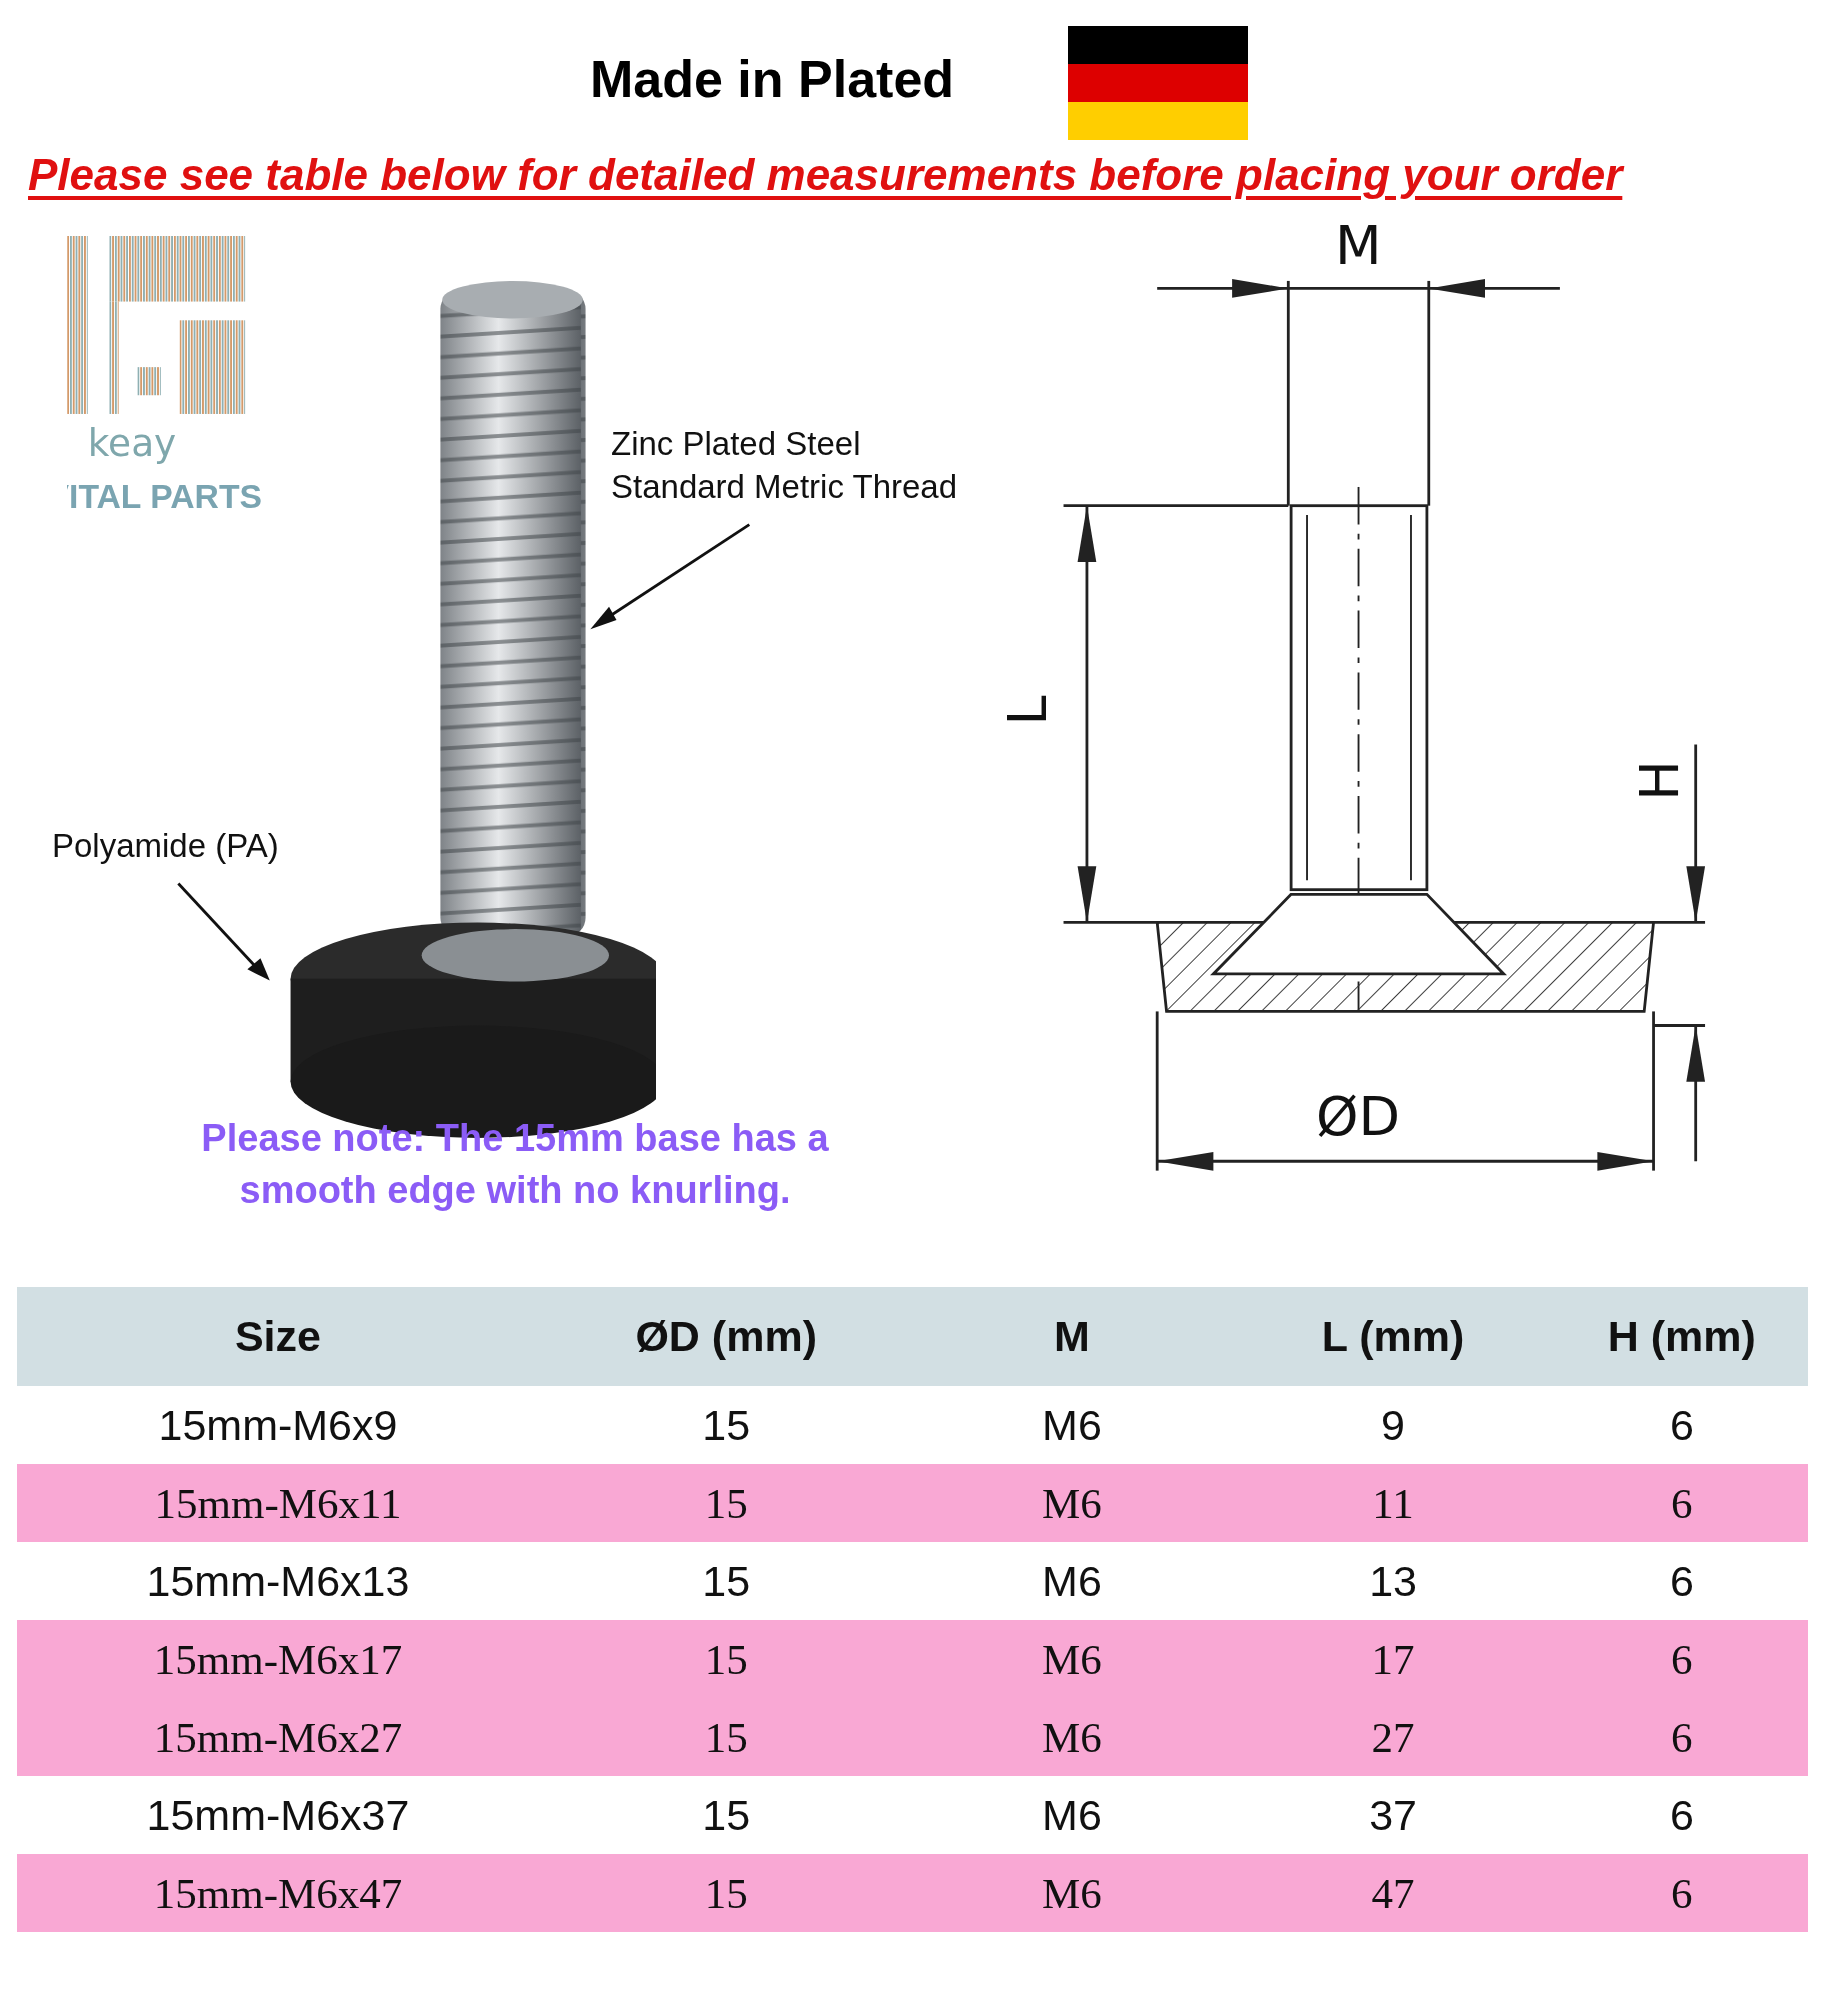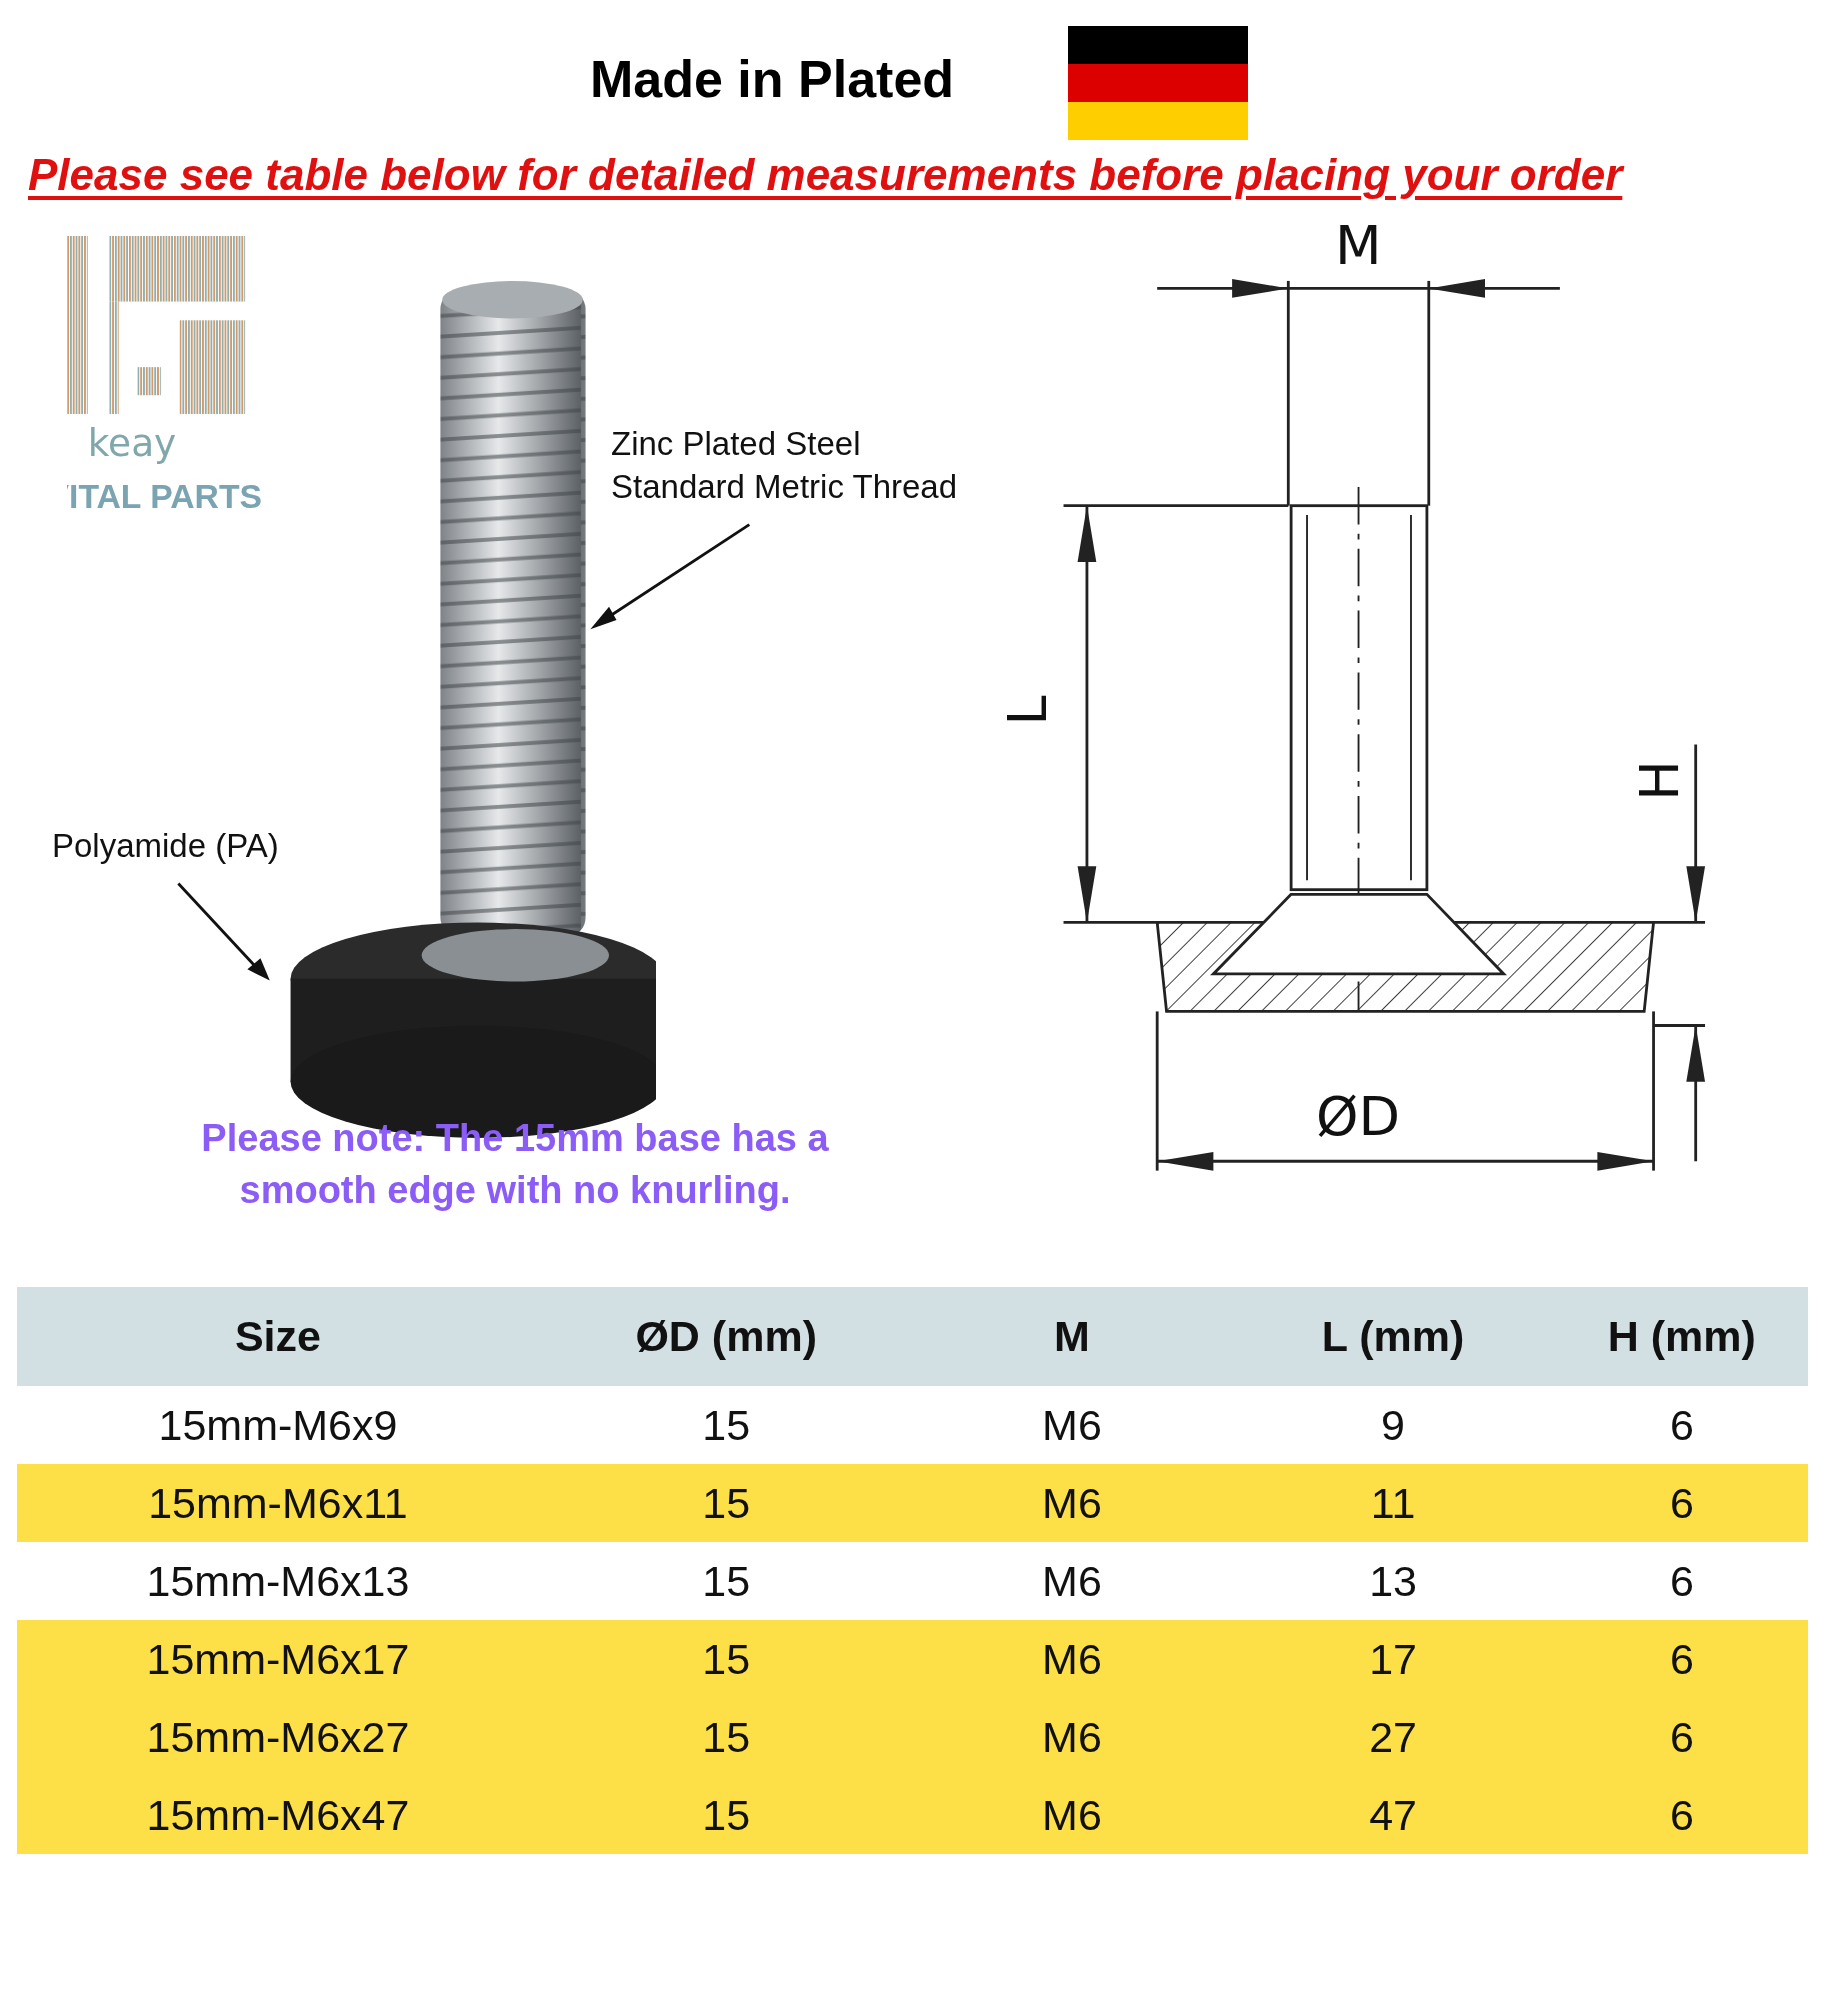--- a/index.html
+++ b/index.html
@@ -8,21 +8,21 @@
   .title { left:590px; top:49px; font-size:52px; font-weight:bold; color:#000; letter-spacing:0px; }
   .flag { left:1068px; top:26px; width:180px; height:114px; }
   .flag div { height:33.33%; }
   .subtitle { left:28px; top:150px; width:1771px; font-size:44px; font-weight:bold; font-style:italic; color:#e01010; text-decoration:underline; text-decoration-thickness:3.7px; text-underline-offset:5.6px; white-space:nowrap; }
   .logo { left:67px; top:236px; width:197px; height:281px; }
   .callout { font-size:33px; color:#111; line-height:43px; }
   .note { left:112px; top:1112px; width:806px; text-align:center; font-size:38px; font-weight:bold; color:#8b5cf6; line-height:52px; }
   table.spec { position:absolute; left:17px; top:1287px; width:1791px; border-collapse:collapse; }
   table.spec th { background:#d2dfe3; height:67px; font-size:43px; font-weight:bold; text-align:center; padding:16px; }
   table.spec td { height:78px; font-size:43px; text-align:center; padding:0; }
-  table.spec tr.alt td { background:#fde047; }
+  table.spec tr.alt td { background:#f9a8d4;font-family:Liberation Serif, serif; }
   .c0 { width:543px; } .c1 { width:375px; } .c2 { width:319px; } .c3 { width:319px; } .c4 { width:236px; }
 </style>
 </head>
 <body>
 
 <div class="abs title">Made in Plated</div>
 <div class="abs flag">
   <div style="background:#000000"></div>
   <div style="background:#dd0000"></div>
   <div style="background:#ffce00"></div>
@@ -174,20 +174,27 @@
         <td>17</td>
         <td>6</td>
     </tr>
     <tr class="alt">
       <td>15mm-M6x27</td>
         <td>15</td>
         <td>M6</td>
         <td>27</td>
         <td>6</td>
     </tr>
+    <tr>
+      <td>15mm-M6x37</td>
+        <td>15</td>
+        <td>M6</td>
+        <td>37</td>
+        <td>6</td>
+    </tr>
     <tr class="alt">
       <td>15mm-M6x47</td>
         <td>15</td>
         <td>M6</td>
         <td>47</td>
         <td>6</td>
     </tr>
   </tbody>
 </table>
 

